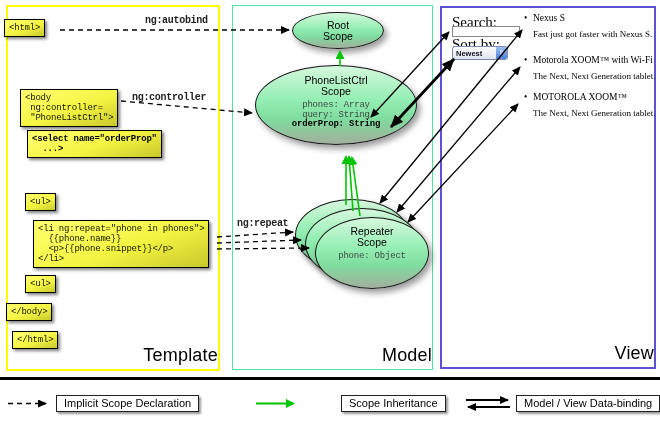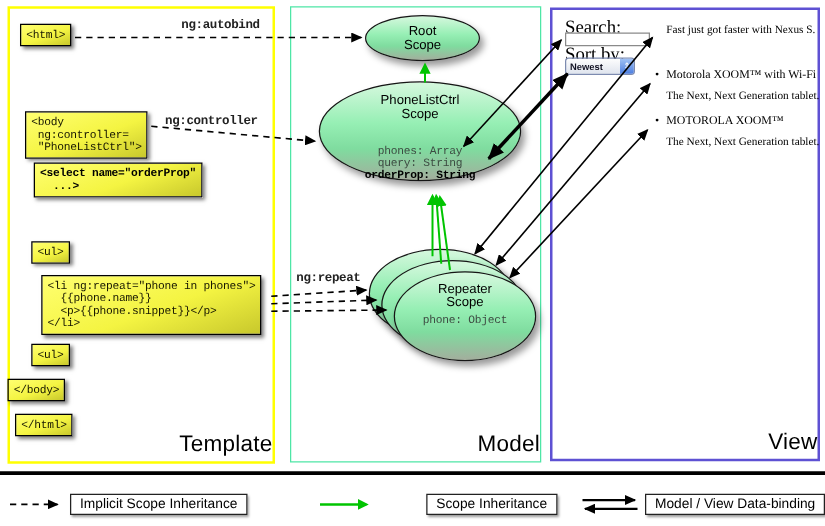--- a/index.html
+++ b/index.html
@@ -73,21 +73,21 @@
   <div class="col col-template">
     <div class="col-label">Template</div>
   </div>
   <div class="col col-model">
     <div class="col-label">Model</div>
   </div>
   <div class="col col-view">
     <div class="col-label">View</div>
   </div>
 
-  <div class="codebox" style="left:16px;top:19px;">&lt;html&gt;</div>
+  <div class="codebox" style="left:4px;top:19px;">&lt;html&gt;</div>
   <div class="codebox" style="left:20px;top:89px;">&lt;body
  ng:controller=
  "PhoneListCtrl"&gt;</div>
   <div class="codebox bold" style="left:27px;top:130px;">&lt;select name="orderProp"
   ...&gt;</div>
   <div class="codebox" style="left:25px;top:193px;">&lt;ul&gt;</div>
   <div class="codebox" style="left:33px;top:220px;">&lt;li ng:repeat="phone in phones"&gt;
   {{phone.name}}
   &lt;p&gt;{{phone.snippet}}&lt;/p&gt;
 &lt;/li&gt;</div>
@@ -100,21 +100,21 @@
   <div class="arrow-label" style="left:237px;top:218px;">ng:repeat</div>
 
   <div class="ellipse" style="left:292px;top:12px;width:90px;height:35px;padding-top:0;justify-content:center;">
     <div class="scope-title">Root
 Scope</div>
   </div>
 
   <div class="ellipse" style="left:255px;top:65px;width:160px;height:78px;">
     <div class="scope-title" style="margin-top:9px;">PhoneListCtrl
 Scope</div>
-    <div class="scope-prop" style="margin-top:20px;">phones: Array</div>
+    <div class="scope-prop" style="margin-top:4px;">phones: Array</div>
     <div class="scope-prop">query: String</div>
     <div class="scope-prop bold">orderProp: String</div>
   </div>
 
   <div class="ellipse" style="left:295px;top:199px;width:112px;height:70px;"></div>
   <div class="ellipse" style="left:305px;top:208px;width:112px;height:70px;"></div>
   <div class="ellipse" style="left:315px;top:217px;width:112px;height:70px;">
     <div class="scope-title" style="margin-top:8px;">Repeater
 Scope</div>
     <div class="scope-prop" style="margin-top:4px;">phone: Object</div>
@@ -122,20 +122,21 @@
 
   <div class="v-label" style="left:452px;top:14px;">Search:</div>
   <input class="v-input" type="text" value="" style="">
   <div class="v-label" style="left:452px;top:36px;">Sort by:</div>
   <div class="v-select">
     <span class="val">Newest</span>
     <span class="btn">⇕</span>
   </div>
 
   <div class="v-item" style="top:13px;">
+    <div class="t-row"><span class="bullet">•</span><span>Nexus S</span></div>
     <div class="snip">Fast just got faster with Nexus S.</div>
   </div>
   <div class="v-item" style="top:55px;">
     <div class="t-row"><span class="bullet">•</span><span>Motorola XOOM™ with Wi-Fi</span></div>
     <div class="snip">The Next, Next Generation tablet.</div>
   </div>
   <div class="v-item" style="top:92px;">
     <div class="t-row"><span class="bullet">•</span><span>MOTOROLA XOOM™</span></div>
     <div class="snip">The Next, Next Generation tablet.</div>
   </div>
@@ -175,21 +176,21 @@
       <line x1="408" y1="222" x2="518" y2="104" marker-start="url(#mA)" marker-end="url(#mA)"></line>
     </g>
     <line x1="391" y1="127" x2="454" y2="59" stroke="#000" stroke-width="2.8" marker-start="url(#mB)" marker-end="url(#mB)"></line>
   </svg>
 
   <div class="separator"></div>
 
   <svg class="legend-arrow" style="left:8px;top:399px;" width="48" height="9">
     <line x1="0" y1="4.5" x2="38" y2="4.5" stroke="#000" stroke-width="1.4" stroke-dasharray="5 4" marker-end="url(#mA)"></line>
   </svg>
-  <div class="legendbox" style="left:56px;">Implicit Scope Inheritance</div>
+  <div class="legendbox" style="left:56px;">Implicit Scope Declaration</div>
 
   <svg class="legend-arrow" style="left:256px;top:399px;" width="48" height="10">
     <line x1="0" y1="4.5" x2="37" y2="4.5" stroke="#00c400" stroke-width="2" marker-end="url(#mG)"></line>
   </svg>
   <div class="legendbox" style="left:301px;margin-left:40px;">Scope Inheritance</div>
 
   <svg class="legend-arrow" style="left:464px;top:396px;" width="50" height="16">
     <line x1="2" y1="4" x2="44" y2="4" stroke="#000" stroke-width="1.8" marker-end="url(#mA)"></line>
     <line x1="46" y1="11" x2="4" y2="11" stroke="#000" stroke-width="1.8" marker-end="url(#mA)"></line>
   </svg>

